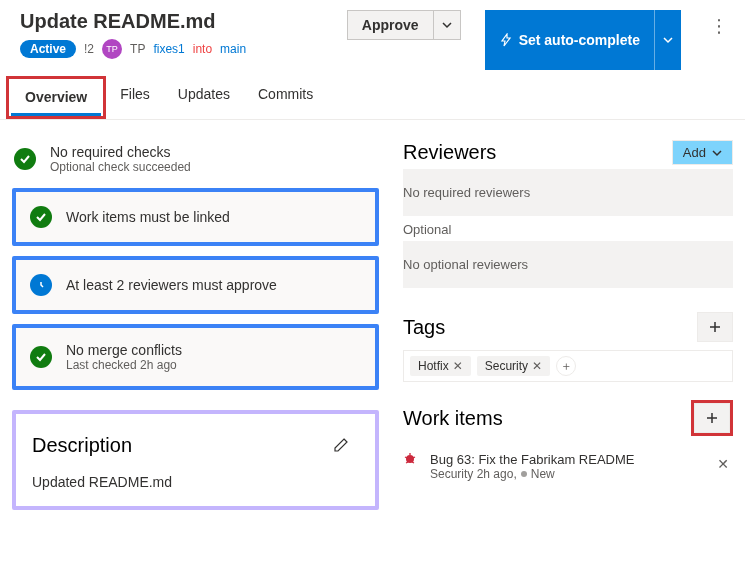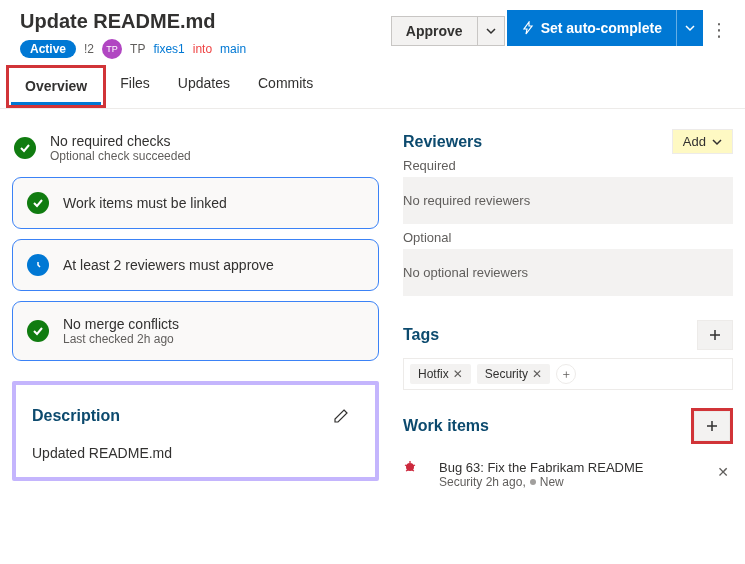--- a/index.html
+++ b/index.html
@@ -24,71 +24,71 @@
   .badge-active {
     background: #0078d4; color: #fff; border-radius: 10px;
     padding: 2px 10px; font-size: 12px; font-weight: 600;
   }
   .pr-id { color: #605e5c; }
   .avatar { width: 20px; height: 20px; border-radius: 50%; background: #b146c2; color:#fff; font-size:9px; display:flex; align-items:center; justify-content:center; }
   .initials { color:#605e5c; }
   .branch-link { color: #0078d4; text-decoration: none; }
   .into { color:#ef4444; }
 
-  .header-actions { display:flex; gap:2px; align-items:flex-end; }
+  .header-actions { display:flex; gap:24px; align-items:flex-start; }
   .btn-approve {
     display:flex; align-items:stretch; border:1px solid #c8c6c4; background:#f3f2f1;
   }
   .btn-approve .label { padding:6px 14px; font-weight:600; }
   .btn-approve .chev { padding:6px 8px; border-left:1px solid #c8c6c4; display:flex; align-items:center; }
   .btn-primary {
     display:flex; align-items:stretch; background:#0078d4; color:#fff; font-weight:600;
   }
-  .btn-primary .label { padding:10px 14px; display:flex; align-items:center; gap:6px; }
+  .btn-primary .label { padding:22px 14px; display:flex; align-items:center; gap:6px; }
   .btn-primary .chev { padding:6px 8px; border-left:1px solid rgba(255,255,255,.4); display:flex; align-items:center; }
   .more-btn { width:28px; height:32px; display:flex; align-items:center; justify-content:center; color:#605e5c; font-size:18px; }
 
   .tabs { display:flex; gap:0; padding: 8px 8px 0 8px; border-bottom:1px solid #edebe9; }
   .tabs-highlight { border: 3px solid #d13438; padding: 2px 2px 0 2px; display:inline-block; margin-top:-2px; margin-left:-2px; }
   .tab { padding: 8px 14px; cursor:pointer; color:#323130; }
   .tab.active { font-weight:600; border-bottom: 3px solid #0078d4; }
 
   .body { display:flex; gap:24px; padding: 20px 12px 12px 12px; }
   .left-col { flex: 1; display:flex; flex-direction:column; gap:20px; }
   .right-col { width: 330px; display:flex; flex-direction:column; gap:18px; }
 
   .check-list { display:flex; flex-direction:column; gap:10px; }
   .check-row {
     display:flex; align-items:center; gap:14px; padding: 10px 12px;
   }
-  .check-row.boxed { border:1px solid #3b82f6; border-radius:9px; background:#faf9f8; padding:14px 14px;}
+  .check-row.boxed { border:4px solid #3b82f6; border-radius:2px; background:#faf9f8; padding:14px 14px;}
   .check-row.plain { padding: 4px 2px 4px 2px; }
   .chk-icon { width:22px; height:22px; border-radius:50%; display:flex; align-items:center; justify-content:center; flex-shrink:0; }
   .chk-icon.green { background:#107c10; color:#fff; }
   .chk-icon.blue { background:#0078d4; color:#fff; }
   .chk-title { font-size:14px; color:#323130; }
   .chk-sub { font-size:12px; color:#605e5c; }
 
   .card { border:4px solid #c4b5fd; border-radius:2px; padding:16px; }
   .card-header { display:flex; justify-content:space-between; align-items:center; margin-bottom:14px; }
-  .section-title { font-size:16px; font-weight:700; color:#0c4a6e; }
+  .section-title { font-size:20px; font-weight:400; color:#000000; }
   .icon-btn { background:#f3f2f1; border:1px solid #edebe9; width:36px; height:30px; display:flex; align-items:center; justify-content:center; cursor:pointer; }
   .icon-btn.bare { background:transparent; border:none; }
 
   .sec-row { display:flex; justify-content:space-between; align-items:center; }
   .sec-label { color:#605e5c; font-size:13px; margin:4px 0; }
   .empty-box { background:#f3f2f1; padding:16px 0; color:#605e5c; font-size:13px; margin:4px 0 6px 0; }
-  .add-btn { display:flex; align-items:center; gap:6px; padding:4px 10px; border:1px solid #edebe9; background:#fef9c3; font-size:13px; }
+  .add-btn { display:flex; align-items:center; gap:6px; padding:4px 10px; border:1px solid #edebe9; background:#7dd3fc; font-size:13px; }
 
   .tag-row { display:flex; gap:6px; align-items:center; border:1px solid #edebe9; padding:5px 6px; }
   .tag { background:#f3f2f1; border-radius:2px; padding:3px 8px; font-size:12px; display:flex; align-items:center; gap:4px; color:#323130;}
   .tag .x { color:#605e5c; cursor:pointer; }
   .tag-add { width:20px; height:20px; display:flex; align-items:center; justify-content:center; color:#605e5c; border:1px solid #edebe9; border-radius:50%; font-size:12px; cursor:pointer;}
 
-  .workitem { display:flex; align-items:flex-start; gap:22px; padding:8px 0; }
+  .workitem { display:flex; align-items:flex-start; gap:13px; padding:8px 0; }
   .bug-icon svg { display:block; }
   .wi-title { font-size:13px; }
   .wi-sub { font-size:12px; color:#605e5c; display:flex; align-items:center; gap:4px;}
   .wi-close { margin-left:auto; color:#605e5c; cursor:pointer; padding:4px;}
   .wi-add-hl { border:3px solid #d13438; }
 
   svg { display:block; }
 </style>
 </head>
 <body>
@@ -205,21 +205,20 @@
     <div>
       <div class="sec-row">
         <div class="section-title">Reviewers</div>
         <div class="add-btn">
           <span>Add</span>
           <svg width="10" height="10" viewBox="0 0 10 10">
               <path d="M1 3 L5 7 L9 3" stroke="#323130" stroke-width="1.5" fill="none"></path>
             </svg>
         </div>
       </div>
-      <div class="sec-label">Required</div>
       <div class="empty-box">No required reviewers</div>
       <div class="sec-label">Optional</div>
       <div class="empty-box">No optional reviewers</div>
     </div>
 
     <div>
       <div class="sec-row" style="margin-bottom:8px;">
         <div class="section-title">Tags</div>
         <div class="icon-btn">
           <svg width="12" height="12" viewBox="0 0 12 12">

